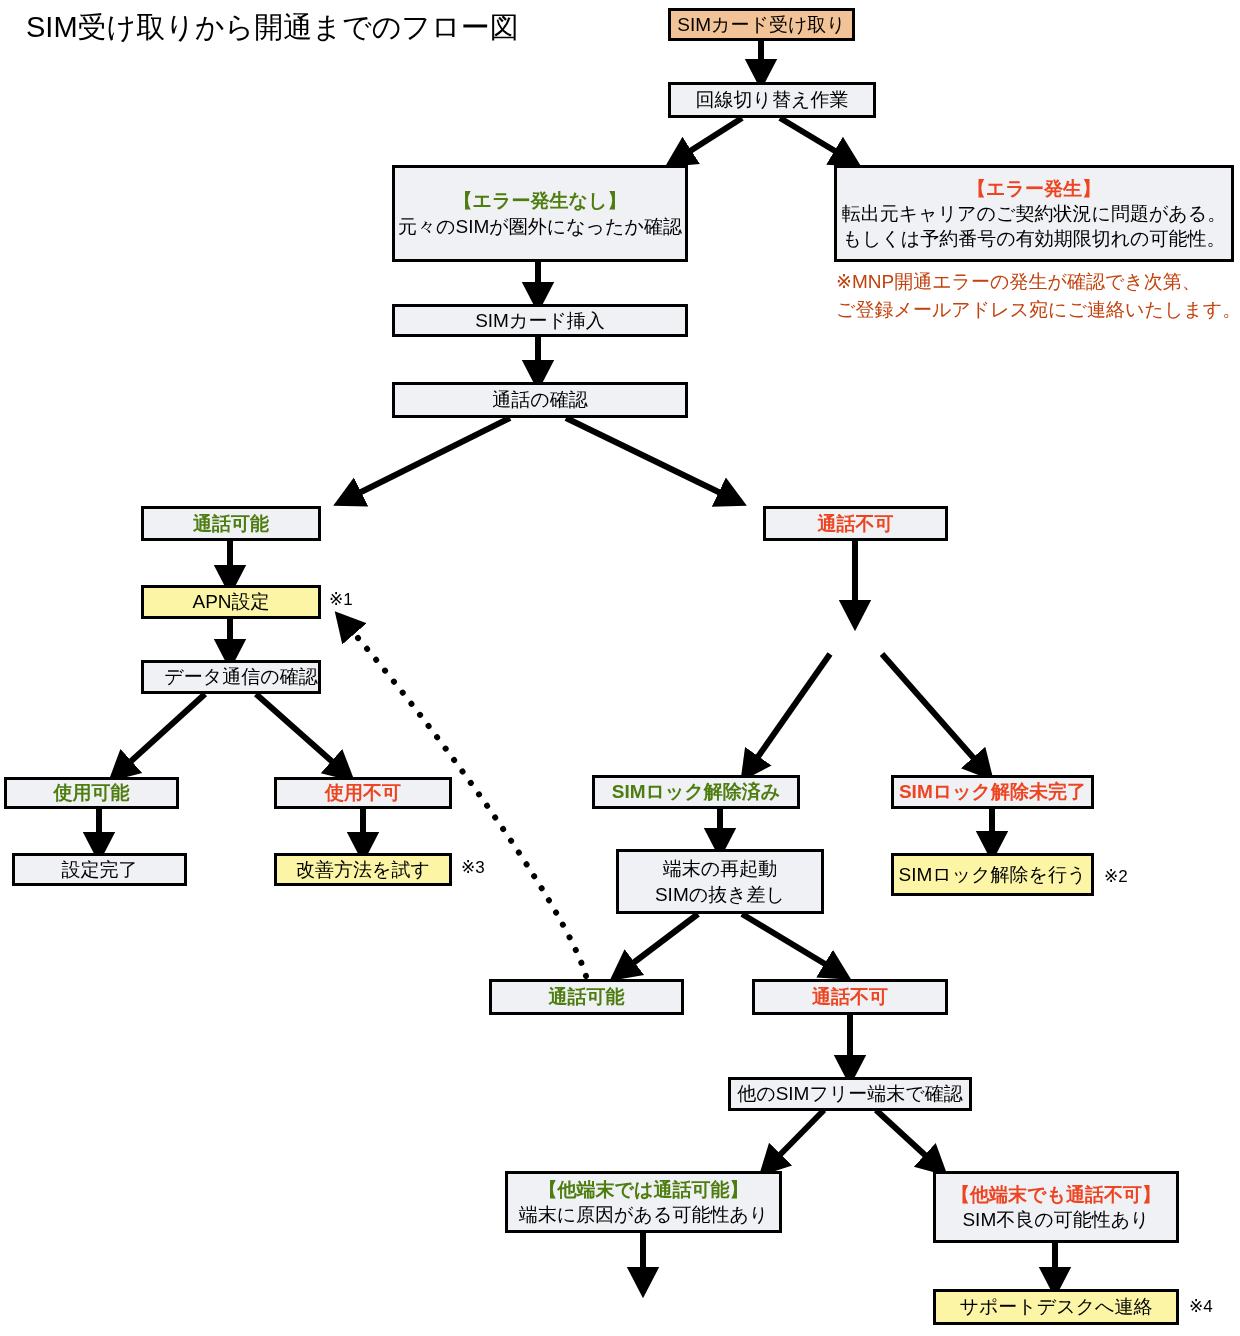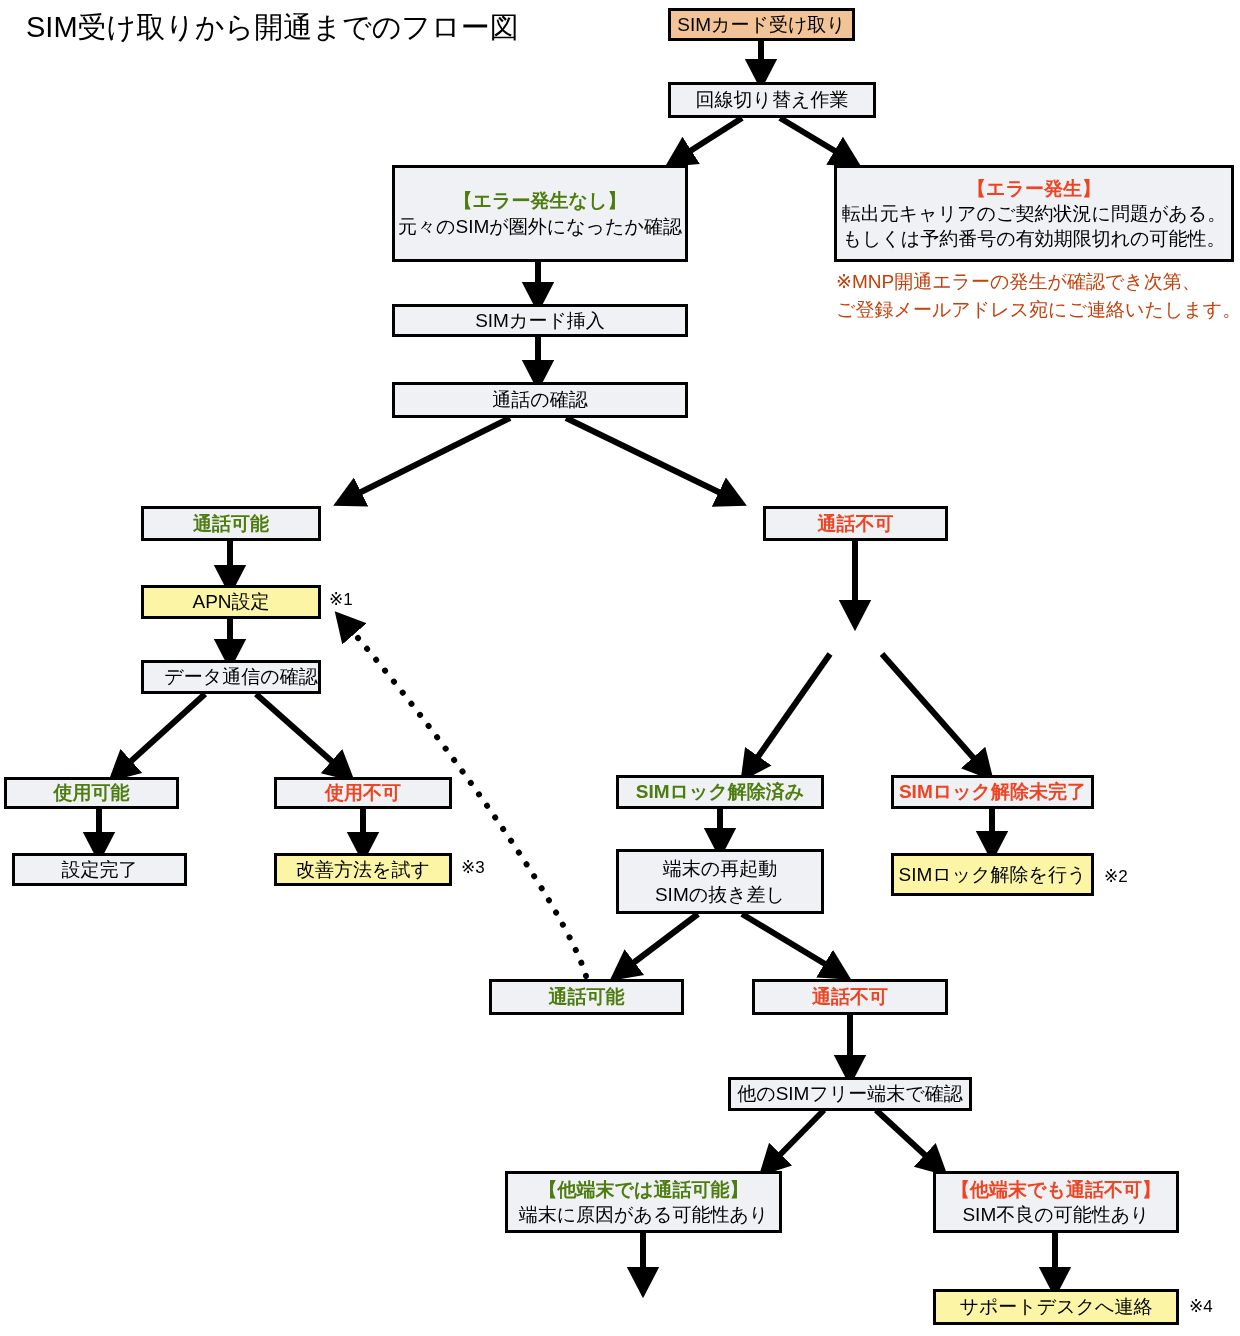--- a/index.html
+++ b/index.html
@@ -197,21 +197,21 @@
   <div class="node" style="left:12px; top:853px; width:175px; height:33px;">
     <span class="ln">設定完了</span>
   </div>
 
   <div class="node yellow" style="left:274px; top:853px; width:178px; height:33px;">
     <span class="ln">改善方法を試す</span>
   </div>
   <div class="sidenote" style="left:461px; top:857px;">※3</div>
 
 
-  <div class="node" style="left:616px; top:775px; width:208px; height:34px;">
+  <div class="node" style="left:592px; top:775px; width:208px; height:34px;">
     <span class="hdr blue">SIMロック解除済み</span>
   </div>
 
   <div class="node" style="left:891px; top:775px; width:203px; height:34px;">
     <span class="hdr red">SIMロック解除未完了</span>
   </div>
 
   <div class="node" style="left:616px; top:849px; width:208px; height:65px;">
     <span class="ln">端末の再起動</span>
     <span class="ln">SIMの抜き差し</span>
@@ -232,21 +232,21 @@
 
   <div class="node" style="left:728px; top:1077px; width:244px; height:34px;">
     <span class="ln">他のSIMフリー端末で確認</span>
   </div>
 
   <div class="node" style="left:505px; top:1171px; width:277px; height:62px;">
     <span class="hdr blue">【他端末では通話可能】</span>
     <span class="ln">端末に原因がある可能性あり</span>
   </div>
 
-  <div class="node" style="left:933px; top:1171px; width:246px; height:62px;">
+  <div class="node" style="left:933px; top:1171px; width:246px; height:72px;">
     <span class="hdr red">【他端末でも通話不可】</span>
     <span class="ln">SIM不良の可能性あり</span>
   </div>
 
 
   <div class="node yellow" style="left:933px; top:1289px; width:246px; height:36px;">
     <span class="ln">サポートデスクへ連絡</span>
   </div>
   <div class="sidenote" style="left:1189px; top:1296px;">※4</div>
 

